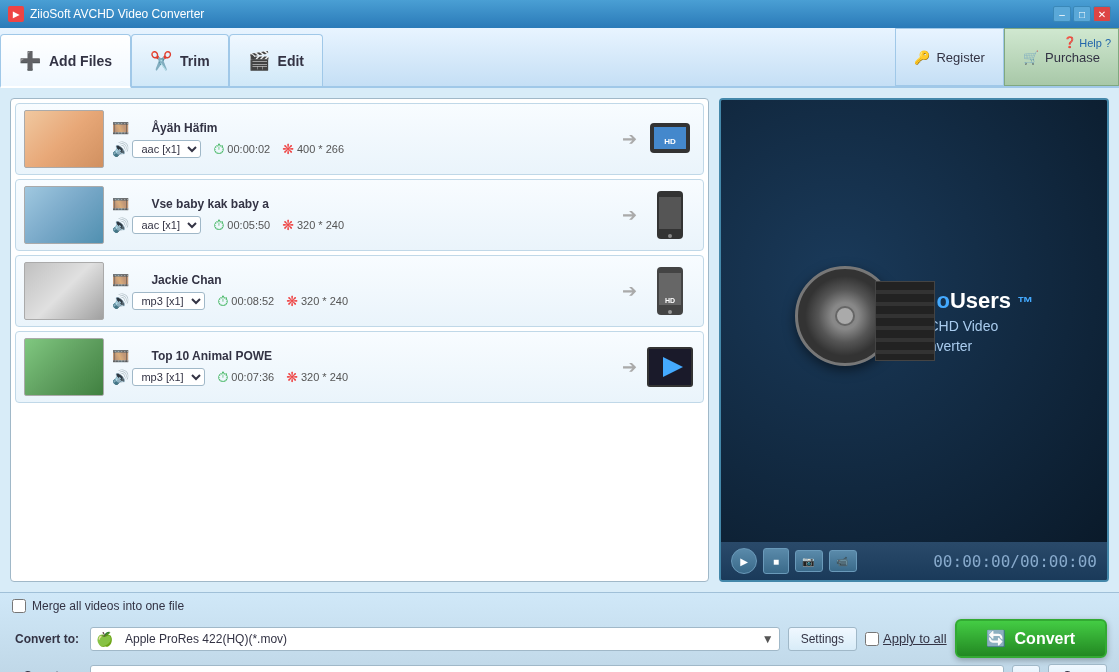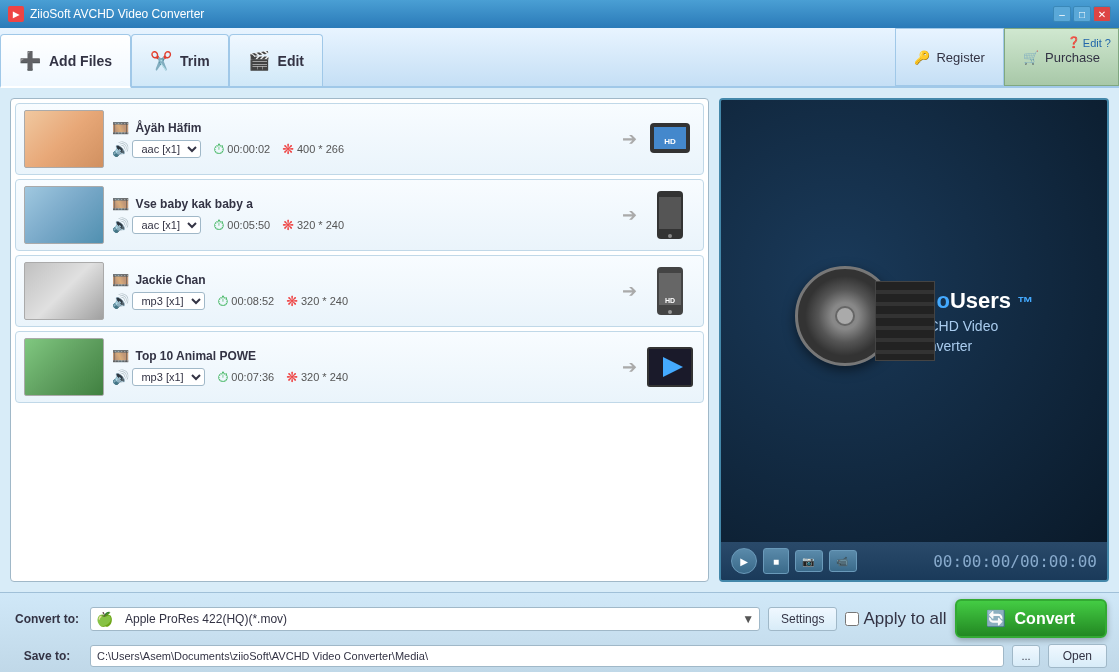--- a/index.html
+++ b/index.html
@@ -113,21 +113,21 @@
     
     .thumb-1 { background: linear-gradient(135deg, #f0c8a0 0%, #e8a878 50%, #d09060 100%); }
     .thumb-2 { background: linear-gradient(135deg, #a0c8e0 0%, #78a8c8 50%, #5090b0 100%); }
     .thumb-3 { background: linear-gradient(135deg, #c0c0c0 0%, #e0e0e0 50%, #a0a0a0 100%); }
     .thumb-4 { background: linear-gradient(135deg, #80c880 0%, #60a060 50%, #408040 100%); }
     .thumb-inner { width: 100%; height: 100%; display: flex; align-items: center; justify-content: center; color: rgba(255,255,255,0.7); font-size: 18px; }
 
     .file-info { flex: 1; }
     .file-name-row { display: flex; align-items: center; gap: 6px; margin-bottom: 4px; }
     .file-icon { color: #4488cc; font-size: 14px; }
-    .file-name { font-size: 12px; font-weight: bold; color: #334; }
+    .file-name { font-size: 12px; font-weight: bold; color: #334; margin-left: 16px; }
     .file-details { display: flex; align-items: center; gap: 12px; }
     .audio-select {
       display: flex;
       align-items: center;
       gap: 3px;
     }
     .audio-icon { color: #888; font-size: 14px; }
     .detail-select {
       background: white;
       border: 1px solid #a0b8c8;
@@ -273,21 +273,21 @@
       border: 1px solid #a0b8c8;
       border-radius: 3px;
       padding: 4px 12px;
       cursor: pointer;
       font-size: 12px;
       color: #334;
       white-space: nowrap;
     }
     .apply-all-row { display: flex; align-items: center; gap: 4px; }
     .apply-cb { width: 14px; height: 14px; cursor: pointer; }
-    .apply-label { font-size: 17px; color: #334; }
+    .apply-label { font-size: 13px; color: #334; text-decoration: underline; }
     .convert-big-btn {
       background: linear-gradient(to bottom, #44cc44, #228822);
       border: 2px solid #33aa33;
       border-radius: 6px;
       padding: 8px 30px;
       cursor: pointer;
       font-size: 16px;
       font-weight: bold;
       color: white;
       display: flex;
@@ -360,21 +360,21 @@
       <span>🔑</span>
       <span>Register</span>
     </button>
     <button class="tb-right-btn purchase-btn">
       <span>🛒</span>
       <span>Purchase</span>
     </button>
   </div>
   <div class="toolbar-help">
     <span>❓</span>
-    <span>Edit ?</span>
+    <span>Help ?</span>
   </div>
 </div>
 
 <div class="main">
 
   <div class="file-list">
 
   <div class="file-item">
     <div class="file-thumb thumb-1">
       <div class="thumb-inner"></div>
@@ -546,20 +546,24 @@
         <div class="ctrl-btn ctrl-camera">📷</div>
         <div class="ctrl-btn ctrl-camera">📹</div>
         <div class="time-display">00:00:00/00:00:00</div>
       </div>
     </div>
   </div>
 </div>
 
 <div class="bottom-bar">
 
+  <div class="merge-row">
+    <input type="checkbox" class="merge-cb" style="">
+    <span class="merge-label">Merge all videos into one file</span>
+  </div>
 
   <div class="convert-row">
     <span class="convert-label">Convert to:</span>
     <div class="format-select-wrap">
       <span class="format-icon">🍏</span>
       <select class="format-select"><option>Apple ProRes 422(HQ)(*.mov)</option></select>
       <span class="format-arrow">▼</span>
     </div>
     <button class="settings-btn">Settings</button>
     <div class="apply-all-row">

